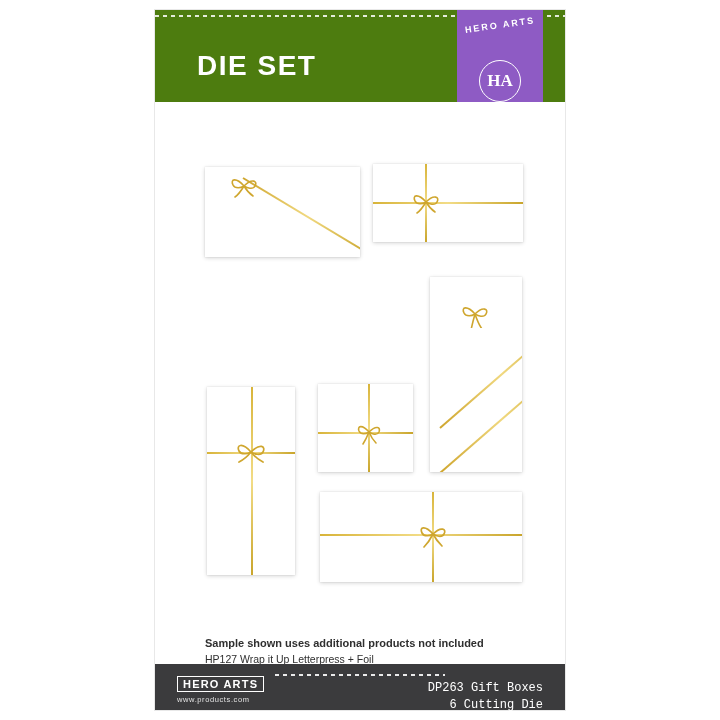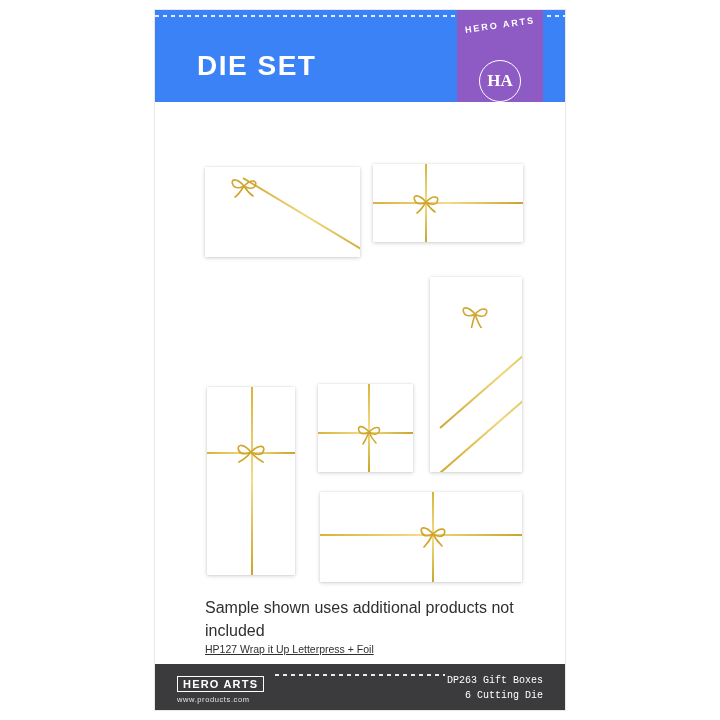--- a/index.html
+++ b/index.html
@@ -15,21 +15,21 @@
   .pkg{
     position:absolute;
     left:155px;top:10px;width:410px;height:700px;
     background:#ffffff;
     box-shadow:0 0 0 1px #e8e8e8;
   }
 
   
   .header{
     position:absolute;left:0;top:0;width:410px;height:92px;
-    background:#3b82f6;
+    background:#4d7c0f;
   }
   .header-title{
     position:absolute;left:42px;top:40px;
     color:#ffffff;
     font-weight:bold;
     font-size:28px;
     letter-spacing:1.5px;
     font-family:"Liberation Sans", sans-serif;
   }
   
@@ -102,39 +102,39 @@
   .bow{
     position:absolute;width:34px;height:26px;
   }
   .bow svg{display:block;}
 
   
   .note{
     position:absolute;left:50px;top:586px;width:320px;
     font-family:"Liberation Sans", sans-serif;
   }
-  .note .l1{font-size:16px;font-weight:normal;color:#2f2f2f;line-height:1.45;}
+  .note .l1{font-size:11px;font-weight:bold;color:#2f2f2f;line-height:1.45;margin-top:40px;}
   .note .l2{font-size:10.5px;color:#2f2f2f;line-height:1.45;text-decoration:underline;}
   .note .l3{font-size:10px;color:#9a9a9a;line-height:1.6;}
 
   
   .footer{
     position:absolute;left:0;bottom:0;width:410px;height:46px;background:#3b3b3d;
   }
   .brand{
     position:absolute;left:22px;top:10px;color:#ffffff;
   }
   .brand .b1{
     font-size:11px;font-weight:bold;letter-spacing:1.2px;
     border:1.2px solid #ffffff;padding:1px 5px;display:inline-block;
   }
   .brand .b2{font-size:7.5px;letter-spacing:.6px;margin-top:3px;color:#e3e3e3;}
   .sku{
-    position:absolute;right:22px;top:10px;text-align:right;color:#ffffff;
-    font-family:"Liberation Mono", monospace;font-size:10px;line-height:1.45;
+    position:absolute;right:22px;top:16px;text-align:right;color:#ffffff;
+    font-family:"Liberation Mono", monospace;font-size:12px;line-height:1.45;
   }
 </style>
 </head>
 <body>
 
 <div class="stage">
   <div class="pkg">
 
     <div class="header">
       <div class="perf-top"></div>

